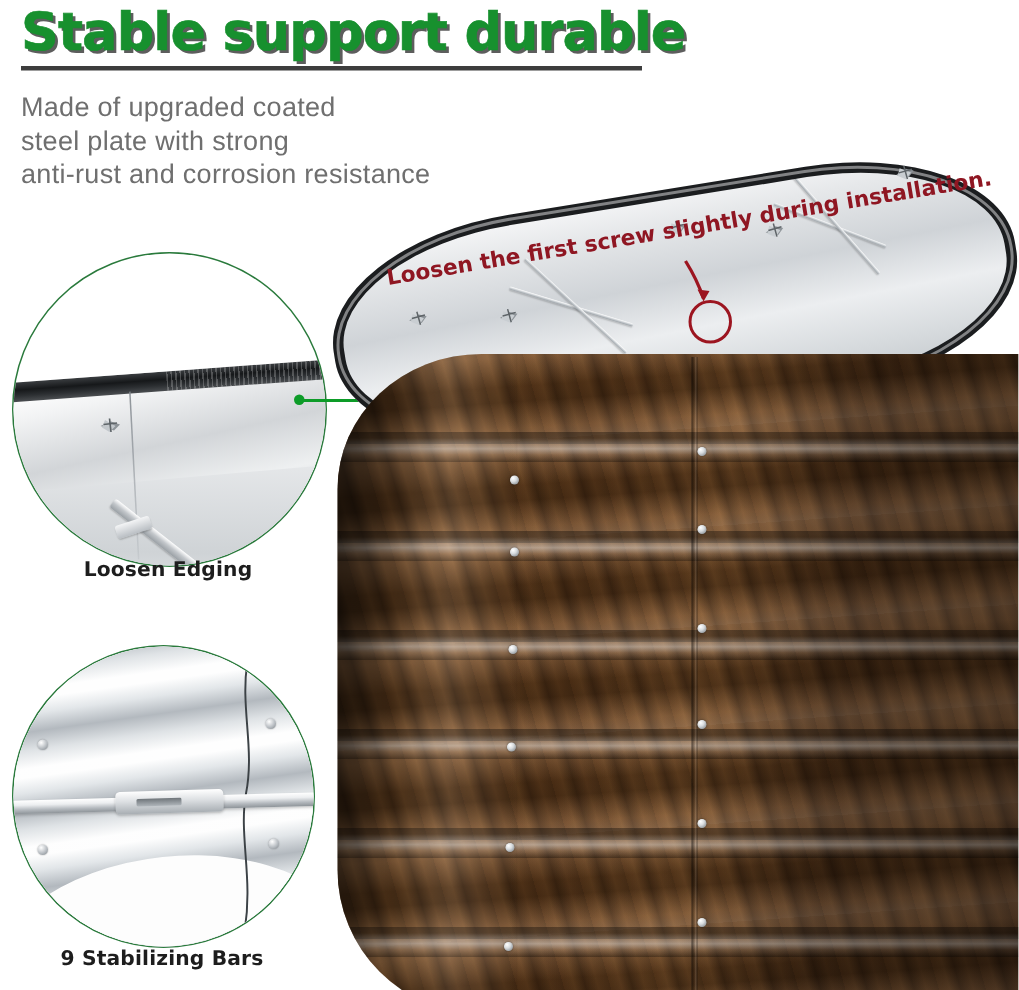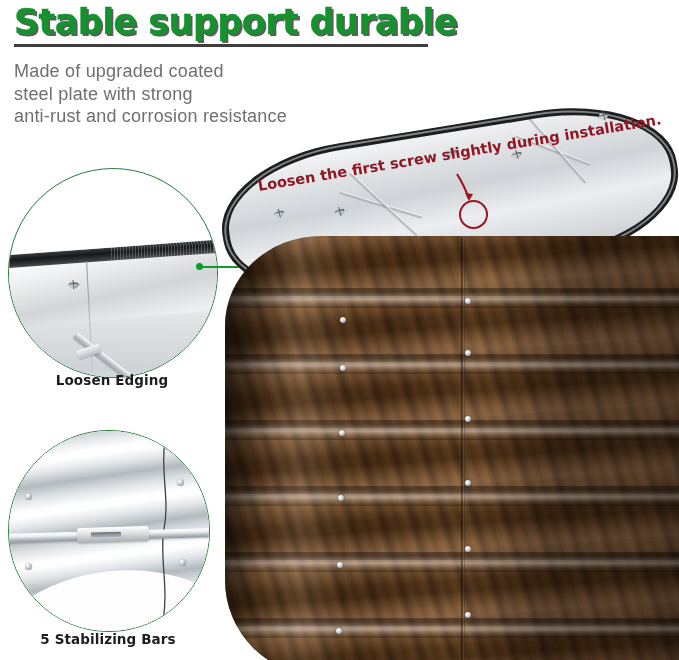--- a/index.html
+++ b/index.html
@@ -220,21 +220,21 @@
         <path d="M8 0 C3 30, 13 58, 7 88 C2 116, 12 144, 6 180" stroke="#3c4246" stroke-width="1.3" fill="none"></path>
       </svg>
     </div>
     <div class="in2-rod"></div>
     <div class="in2-turn"></div>
     <div class="in2-screw" style="left:16px;top:62px"></div>
     <div class="in2-screw" style="left:16px;top:132px"></div>
     <div class="in2-screw" style="left:168px;top:48px"></div>
     <div class="in2-screw" style="left:170px;top:128px"></div>
   </div>
-  <div id="label-2" class="callout-label">5 Stabilizing Bars</div>
+  <div id="label-2" class="callout-label">9 Stabilizing Bars</div>
 
   <div id="product">
 
     <div id="basin">
       <div id="basin-fill"></div>
 
       <div class="brace" style="left:118px;top:66px;width:86px;transform:rotate(26deg);"></div>
       <div class="brace" style="left:118px;top:66px;width:92px;transform:rotate(52deg);"></div>
       <div class="brace" style="left:300px;top:40px;width:80px;transform:rotate(30deg);"></div>
       <div class="brace" style="left:300px;top:40px;width:88px;transform:rotate(58deg);"></div>

